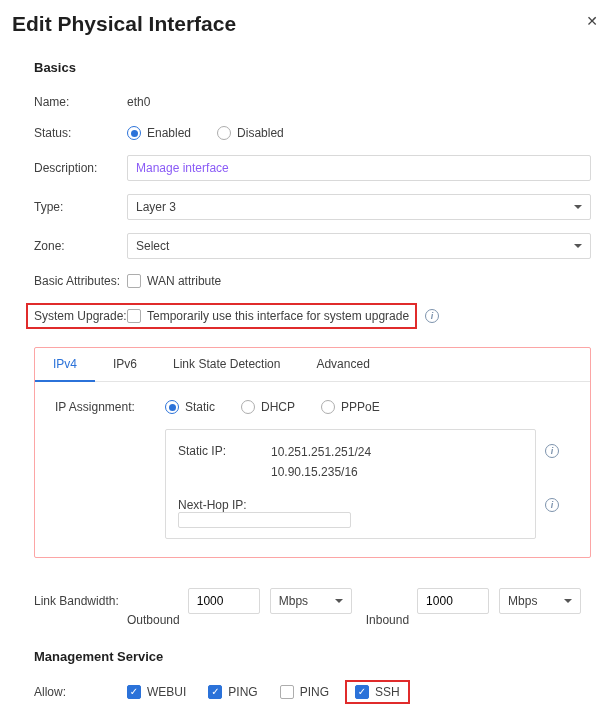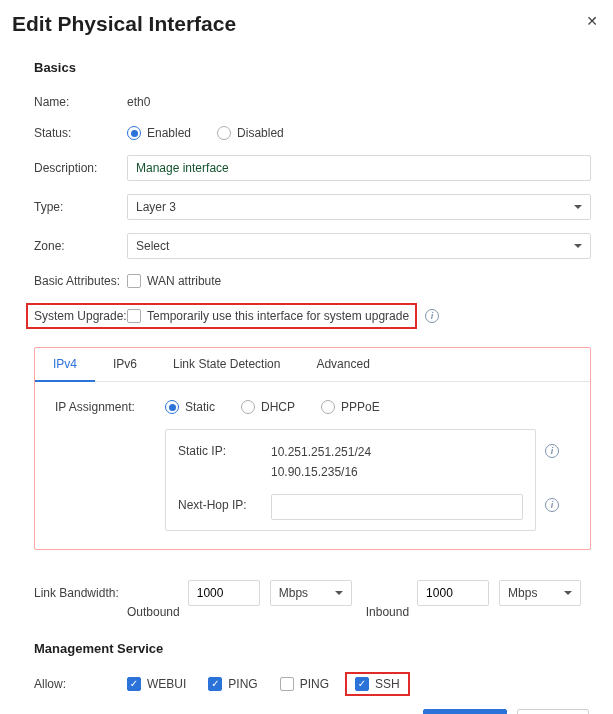--- a/index.html
+++ b/index.html
@@ -16,21 +16,21 @@
   .close { font-size:14px; color:#444; cursor:pointer; line-height:1; padding:2px 3px; }
   .body { padding:0 10px 0 22px; }
   .section-heading { font-size:13px; font-weight:bold; color:#1f1f1f; }
   .h-basics { margin:24px 0 18px; }
   .h-mgmt { margin:22px 0 16px; }
   .row { display:flex; align-items:center; margin-bottom:13px; min-height:18px; }
   .flabel { width:93px; flex:none; color:#404040; }
   .value-text { color:#404040; }
   .text-input {
     flex:1; height:26px; border:1px solid #d9d9d9; border-radius:2px;
-    padding:0 8px; font:inherit; color:#14532d; background:#fff; outline:none;
+    padding:0 8px; font:inherit; color:#8b5cf6; background:#fff; outline:none;
   }
   .select {
     flex:1; height:26px; border:1px solid #d9d9d9; border-radius:2px;
     display:flex; align-items:center; justify-content:space-between;
     padding:0 8px; cursor:pointer; background:#fff;gap:27px;
   }
   .select.small { flex:none; width:82px; }
   .caret { width:0; height:0; border:4px solid transparent; border-top-color:#555; margin-top:4px; flex:none; }
   .opt { display:inline-flex; align-items:center; gap:6px; cursor:pointer; }
   .opt + .opt { margin-left:26px; }
@@ -61,21 +61,21 @@
   .tabs { display:flex; border-bottom:1px solid #e4e4e4; }
   .tab { padding:9px 18px; cursor:pointer; color:#404040; border-bottom:2px solid transparent; margin-bottom:-1px; }
   .tab.on { color:var(--accent); border-bottom-color:var(--accent); }
   .tab-content { padding:16px 20px 18px; }
   .ip-label { width:110px; flex:none; }
   .ip-panel {
     border:1px solid #dcdcdc; border-radius:2px; margin-left:110px; margin-right:34px;
     padding:10px 12px;
   }
   .ip-row { display:flex; align-items:flex-start; position:relative; }
-  .ip-row + .ip-row { margin-top:12px; }
+  .ip-row + .ip-row { margin-top:12px;flex-direction:column; }
   .ip-row .flabel { padding-top:4px; }
   .ip-values {
     flex:1; border:none; outline:none; background:transparent; resize:none;
     font:inherit; color:#404040; white-space:pre-line; line-height:1.7; height:42px; padding-top:2px;
   }
   .info-abs { position:absolute; right:-36px; top:4px; }
   .bw-row { margin-top:14px; align-items:center; }
   .bw-text { margin-right:8px; color:#404040; flex:none;margin-top:39px; }
   .bw-input { flex:none; width:72px; height:26px; border:1px solid #d9d9d9; border-radius:2px; padding:0 8px; font:inherit; outline:none; }
   .gap10 { margin-left:10px; }

